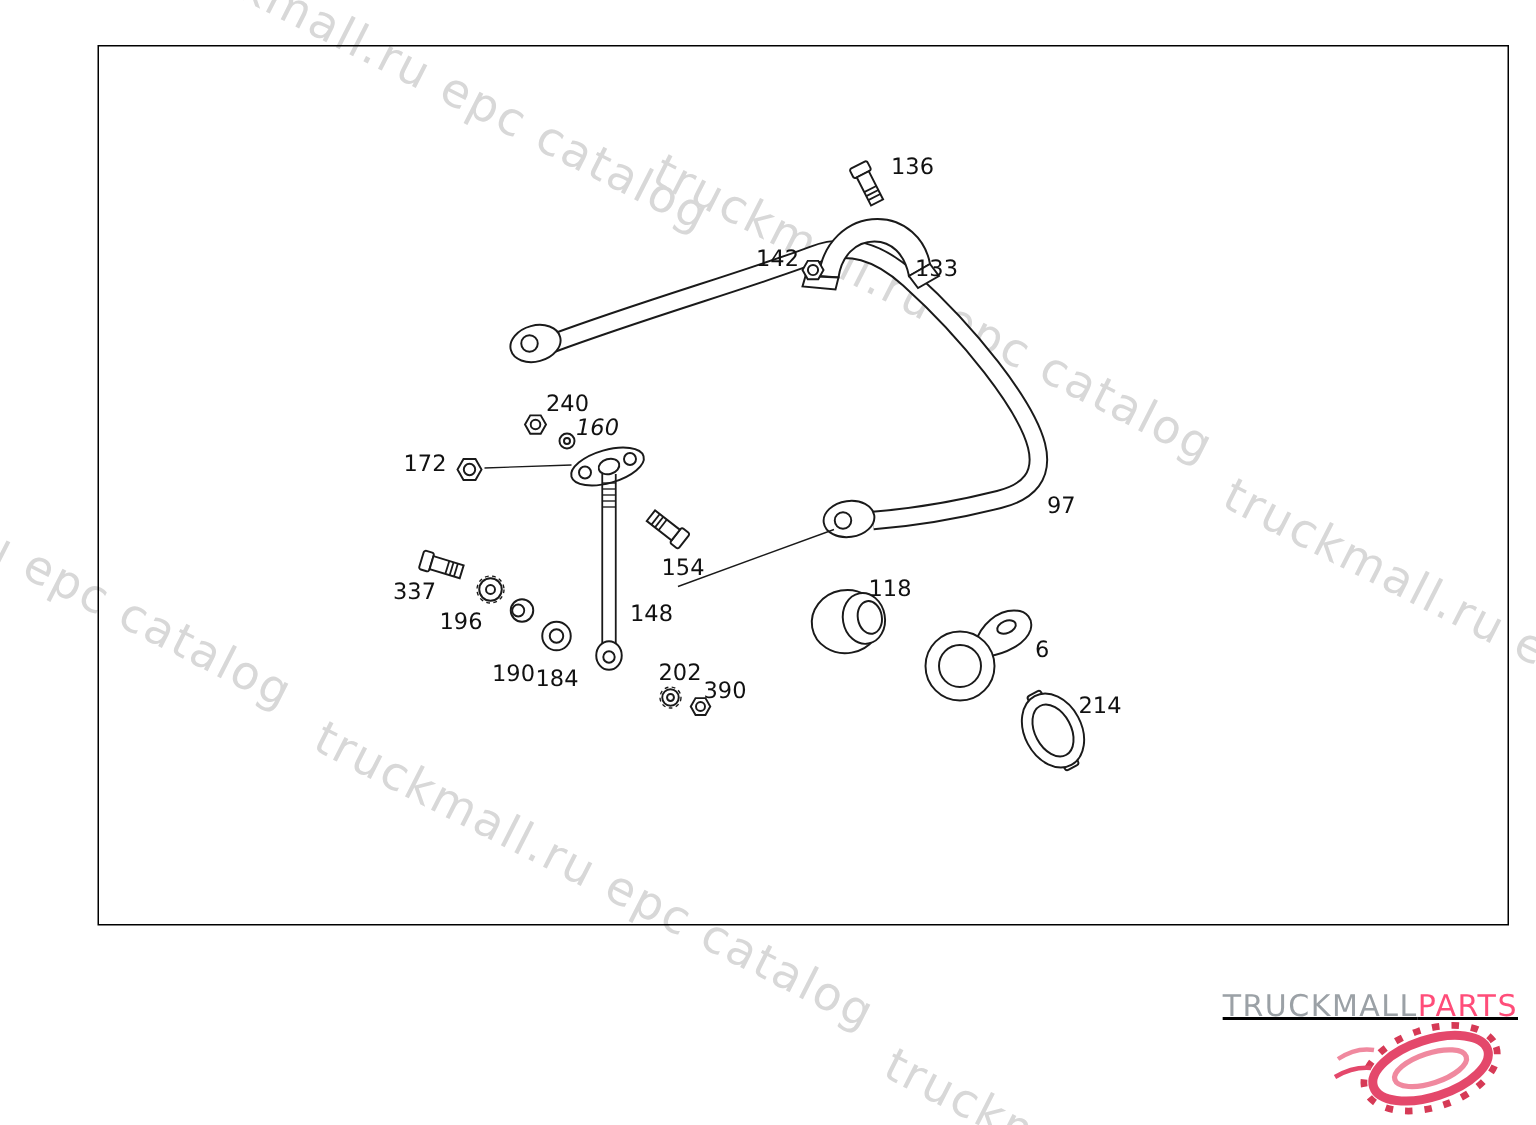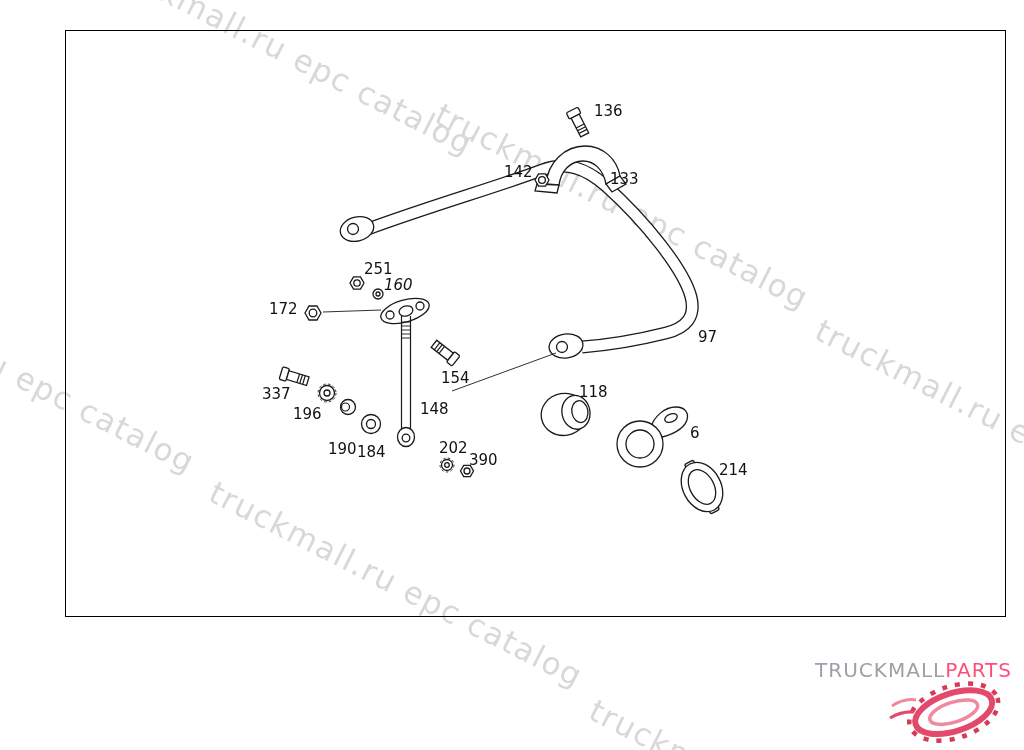--- a/index.html
+++ b/index.html
@@ -21,21 +21,21 @@
   .ln  { fill:none; stroke:#1a1a1a; stroke-width:1.2; }
   .lnt { fill:none; stroke:#1a1a1a; stroke-width:0.9; }
   .dash { stroke-dasharray:2.5 2.3; }
   .tube-outer { fill:none; stroke:#1a1a1a; stroke-width:13; }
   .tube-inner { fill:none; stroke:#ffffff; stroke-width:10.4; }
   .plabel {
     position:absolute; font-size:15px; color:#111; white-space:nowrap;
   }
   .logo {
     position:absolute; right:12px; top:658px; font-size:20px;
-    letter-spacing:1px; white-space:nowrap;
+    letter-spacing:1px; white-space:nowrap;text-decoration:underline;
   }
   .logo .g { color:#9ba1a6; }
   .logo .p { color:#ff4d79; }
   .gear { position:absolute; left:886px; top:678px; }
 </style>
 </head>
 <body>
 
 <div class="page">
 
@@ -163,21 +163,21 @@
       <rect x="697" y="507" width="10" height="8" rx="2" class="pt"></rect>
       <ellipse cx="702" cy="487" rx="19" ry="26" class="pt"></ellipse>
       <ellipse cx="702" cy="487" rx="12" ry="18.5" class="pt"></ellipse>
     </g>
   </svg>
 
   <span class="plabel" style="left:594px; top:102px;">136</span>
   <span class="plabel" style="left:504px; top:163px;">142</span>
   <span class="plabel" style="left:610px; top:170px;">133</span>
   <span class="plabel" style="left:698px; top:297px;margin-top:31px;">97</span>
-  <span class="plabel" style="left:364px; top:260px;">251</span>
+  <span class="plabel" style="left:364px; top:260px;">240</span>
   <span class="plabel" style="left:384px; top:276px;font-style:italic;">160</span>
   <span class="plabel" style="left:269px; top:300px;">172</span>
   <span class="plabel" style="left:441px; top:369px;">154</span>
   <span class="plabel" style="left:420px; top:400px;">148</span>
   <span class="plabel" style="left:262px; top:385px;">337</span>
   <span class="plabel" style="left:293px; top:405px;">196</span>
   <span class="plabel" style="left:328px; top:440px;">190</span>
   <span class="plabel" style="left:357px; top:443px;">184</span>
   <span class="plabel" style="left:439px; top:439px;">202</span>
   <span class="plabel" style="left:469px; top:451px;">390</span>

